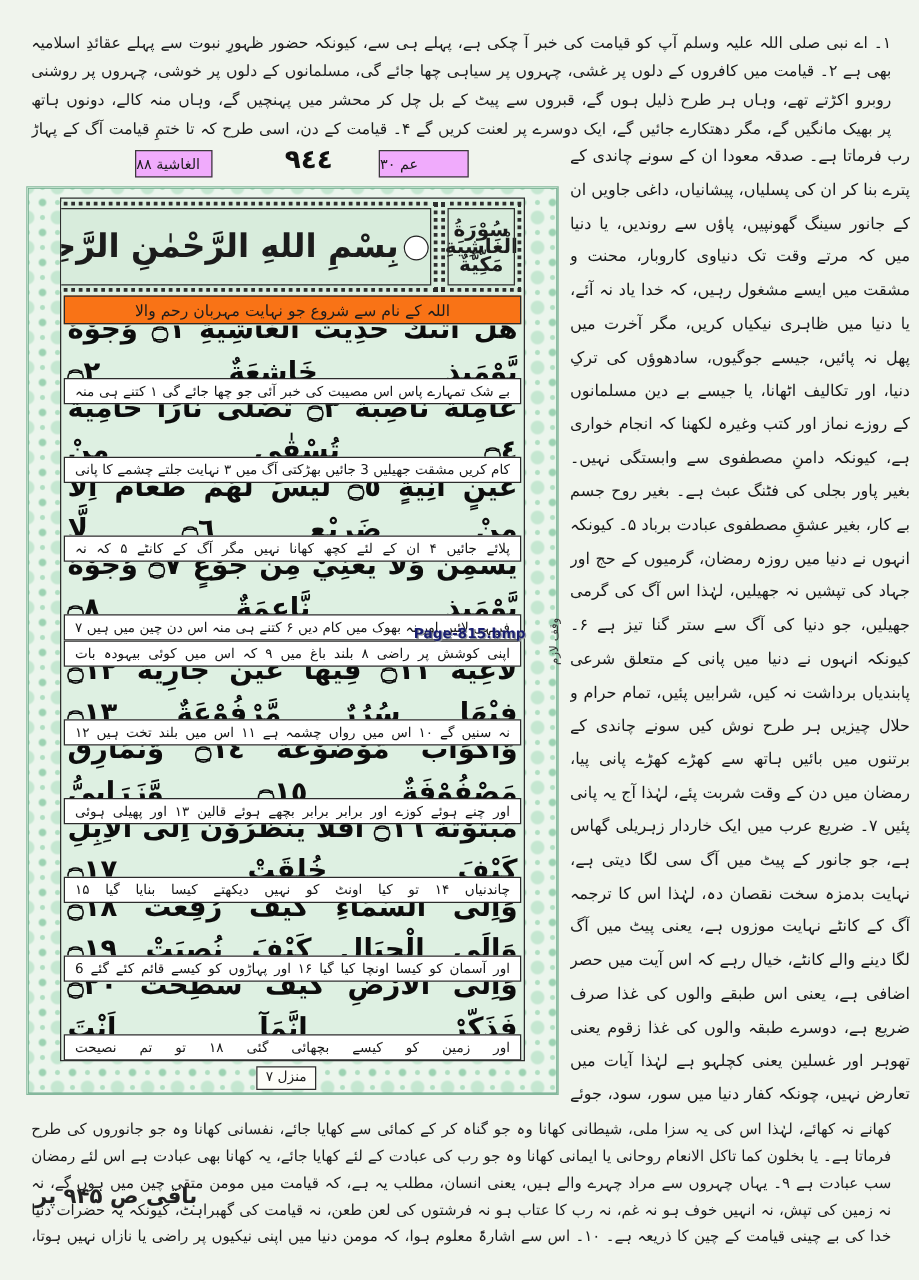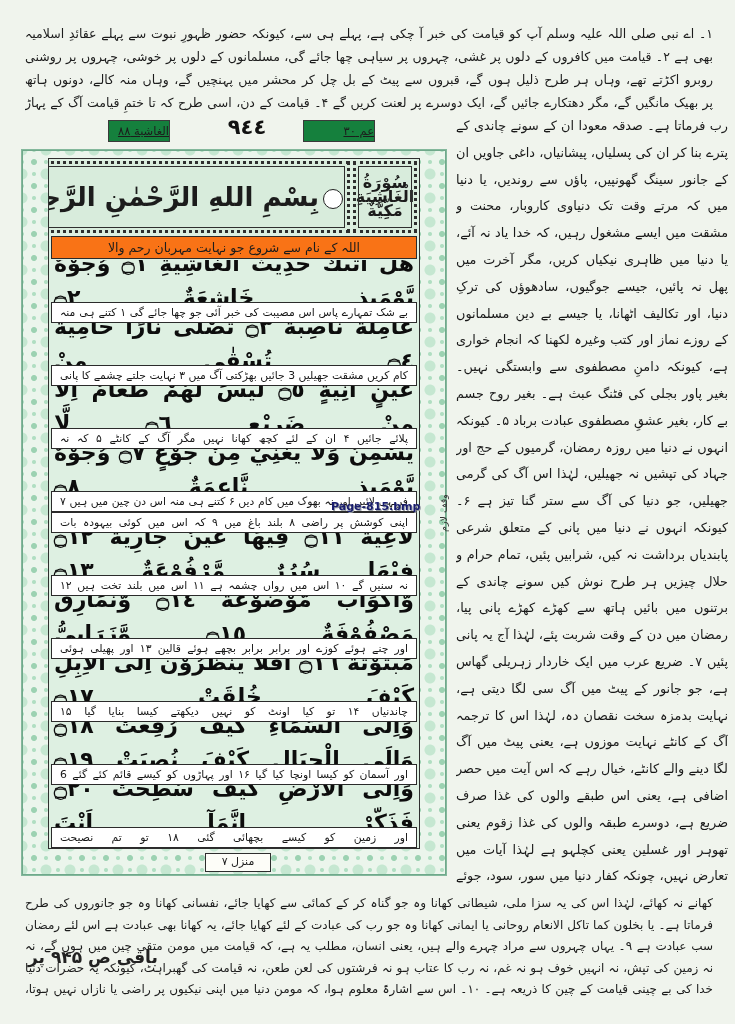--- a/index.html
+++ b/index.html
@@ -26,23 +26,23 @@
   }
   
   #right-col{
     position:absolute;left:456px;top:113px;width:272px;height:778px;
     direction:rtl;font-size:12.8px;line-height:26.8px;
     text-align:justify;overflow:hidden;color:#191919;
   }
   
   #frame-header{position:absolute;left:22px;top:119px;width:424px;height:27px;}
   .hdr-box{
-    position:absolute;top:1px;height:22px;background:#15803d;
+    position:absolute;top:1px;height:22px;background:#f0abfc;
     border:1px solid #3a3a3a;box-sizing:border-box;
-    font-size:11.5px;line-height:20px;text-align:right;direction:rtl;text-decoration:underline;
+    font-size:11.5px;line-height:20px;text-align:left;direction:rtl;
   }
   #surah-box{left:86px;width:62px;}
   #juz-box{left:281px;width:72px;}
   #page-number{
     position:absolute;left:186px;top:-4px;width:78px;text-align:center;
     font-size:21px;font-weight:bold;letter-spacing:1px;color:#111;
   }
   
   #frame{
     position:absolute;left:22px;top:150px;width:424px;height:725px;
@@ -98,21 +98,21 @@
   .row.arabic .stretch{
     width:100%;text-align:justify;text-align-last:justify;line-height:34px;
   }
   .row.urdu{
     flex:0 0 21px;height:21px;line-height:19px;background:#fff;
     border:1px solid #2b2b2b;margin:0 2px;padding:0 8px;
     font-size:10.8px;text-align:justify;text-align-last:justify;color:#161616;
   }
   
   #manzil-box{
-    position:absolute;left:183px;bottom:3px;width:66px;height:19px;
+    position:absolute;left:183px;bottom:3px;width:48px;height:19px;
     background:#fdfdf8;border:1px solid #2e2e2e;box-sizing:border-box;
     font-size:11px;line-height:16px;text-align:center;direction:rtl;
   }
   
   #waqf-margin{
     position:absolute;left:438px;top:485px;height:56px;width:14px;
     writing-mode:vertical-rl;transform:rotate(180deg);
     font-size:9.5px;color:#333;direction:rtl;text-align:center;
   }
   #file-overlay{

